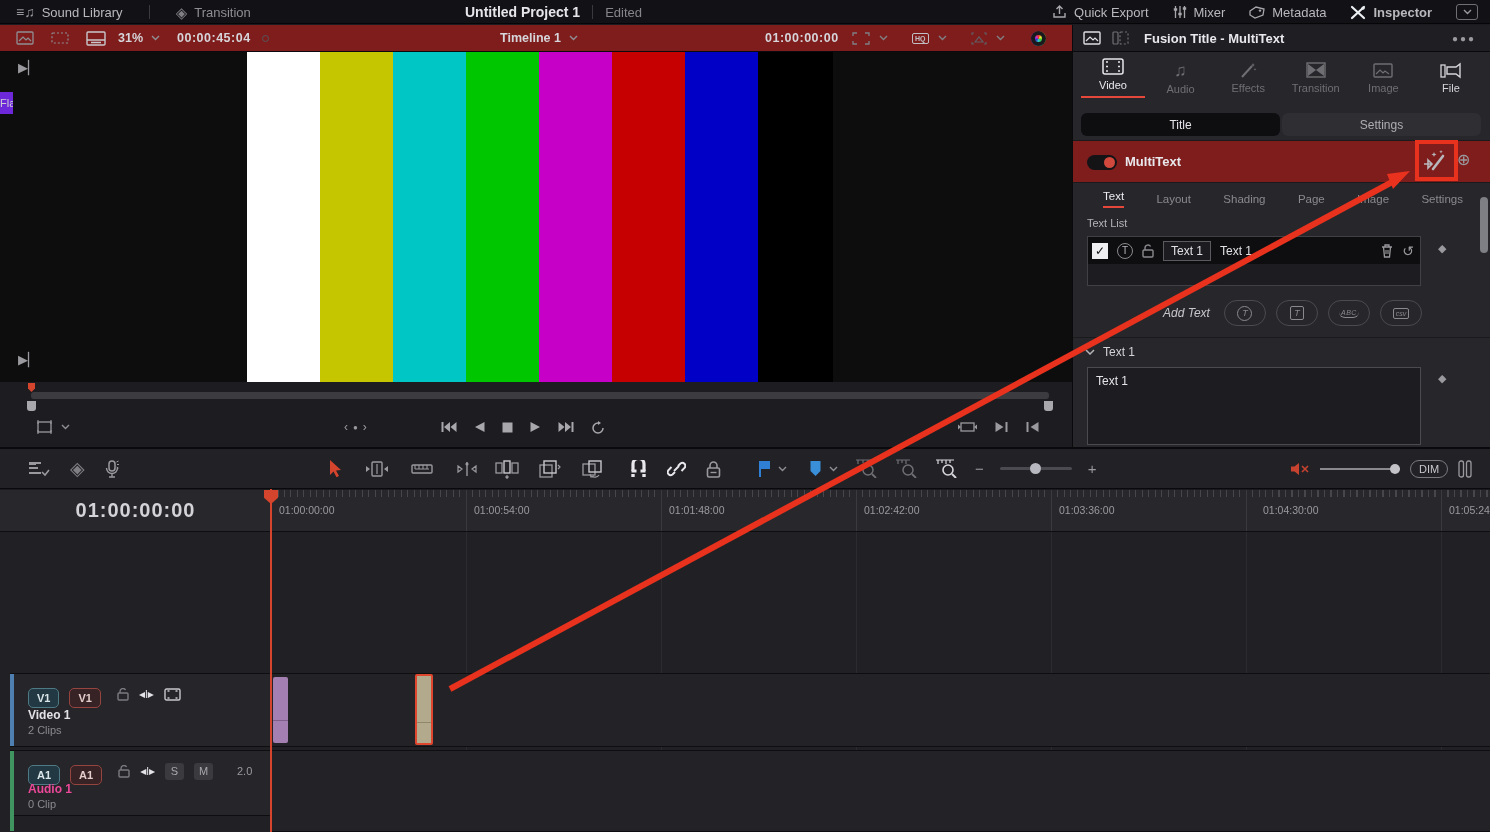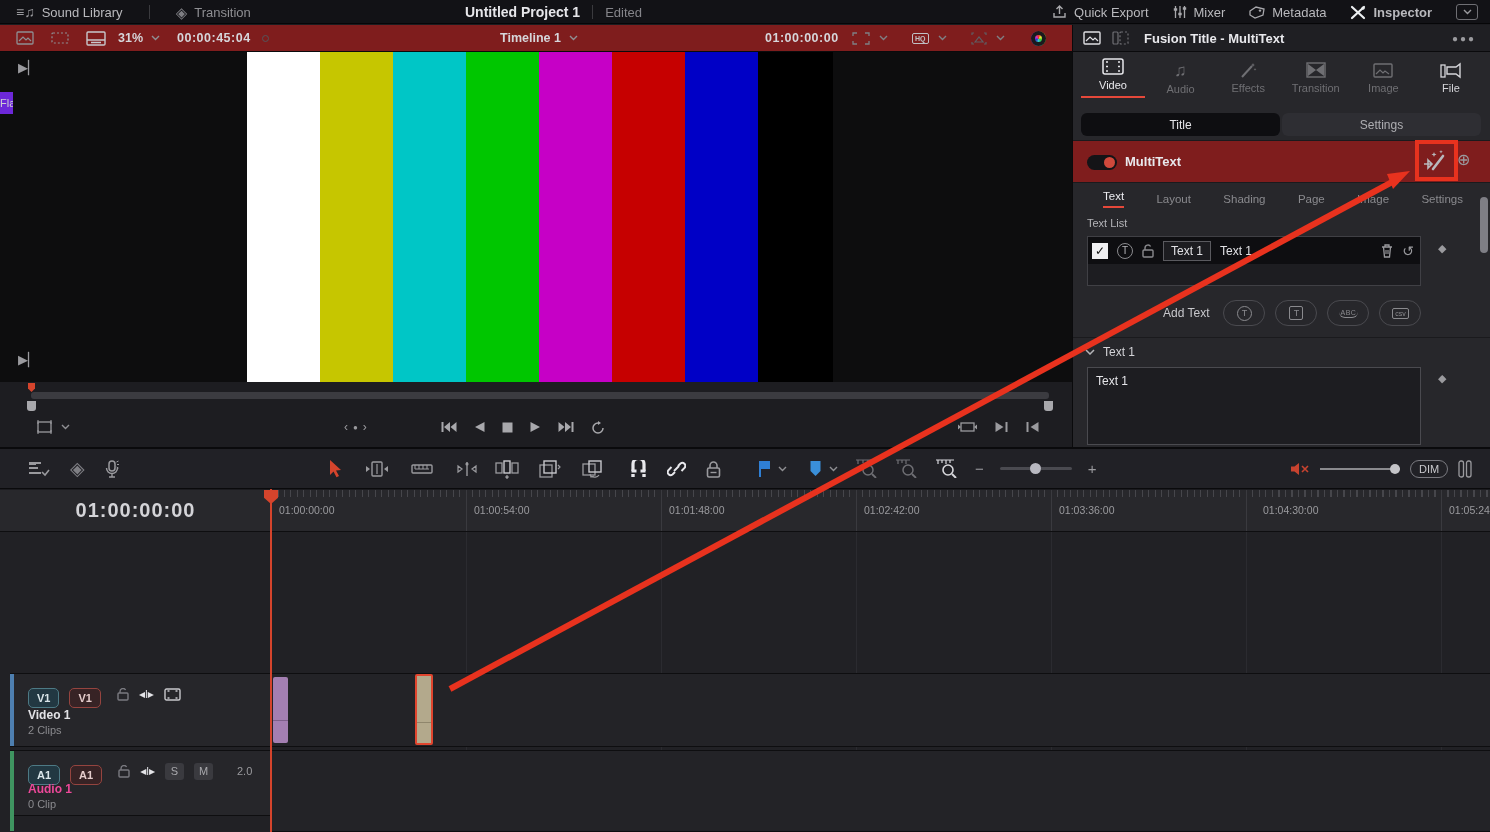--- a/index.html
+++ b/index.html
@@ -359,21 +359,21 @@
         <span style="flex:1;"></span>
         <svg width="12" height="14" viewBox="0 0 12 14">
             <path d="M1 3h10M4 3V1h4v2M2.5 3l1 10h5l1-10" fill="none" stroke="#9a9a9e" stroke-width="1.3"></path>
             <path d="M5 6v4M7 6v4" stroke="#9a9a9e" stroke-width="1.1"></path>
           </svg>
         <span class="ico" style="font-size:14px;margin-right:6px;">↺</span>
       </div>
     </div>
     <span class="abs kf" style="left:365px;top:190px;">◆</span>
 
-    <div class="abs flex" style="left:90px;top:248px;gap:10px;">
+    <div class="abs flex" style="left:90px;top:248px;gap:10px;font-style:italic;">
       <span style="font-size:12px;color:#c8c8cc;margin-right:4px;">Add Text</span>
       <div class="pillbtn">
           <span style="width:15px;height:15px;border:1px solid #8a8a8e;border-radius:50%;font-size:9px;display:flex;align-items:center;justify-content:center;">T</span>
         </div>
       <div class="pillbtn">
           <span style="width:14px;height:14px;border:1px solid #8a8a8e;border-radius:2px;font-size:9px;display:flex;align-items:center;justify-content:center;">T</span>
         </div>
       <div class="pillbtn">
           <span style="font-size:7px;letter-spacing:.5px;border-bottom:1px solid #8a8a8e;border-radius:0 0 6px 6px;padding:0 2px 1px;">ABC</span>
         </div>

